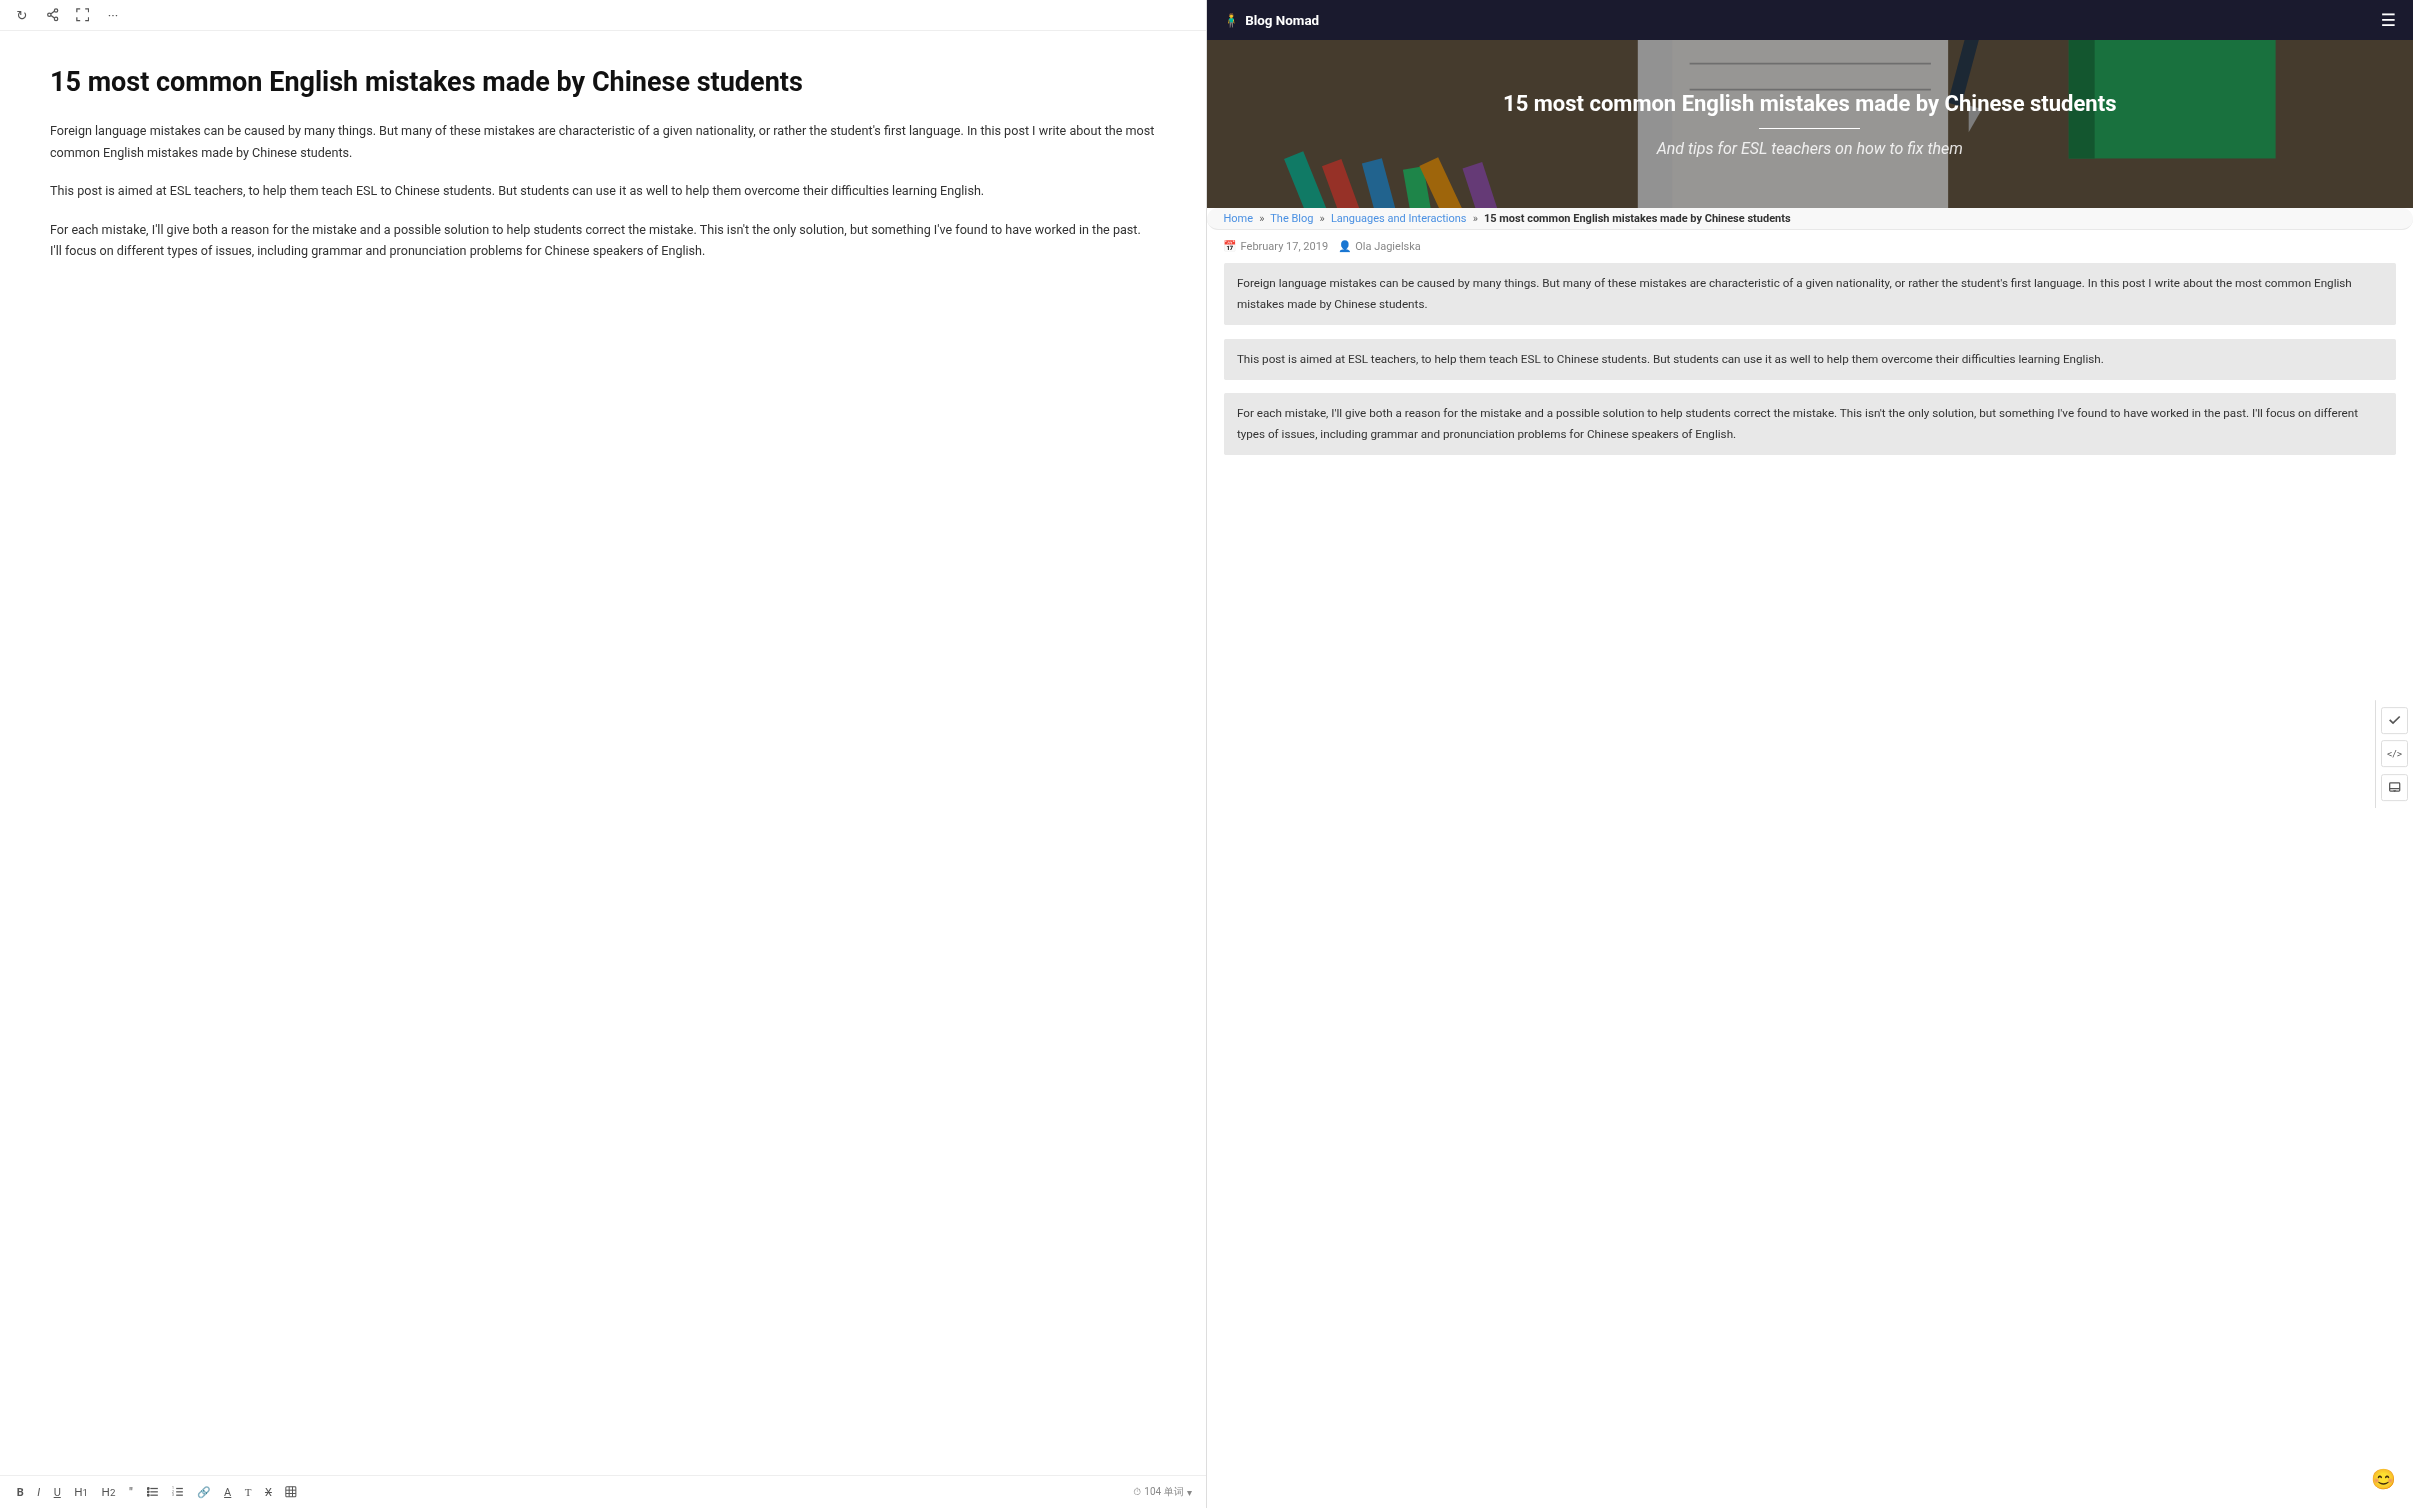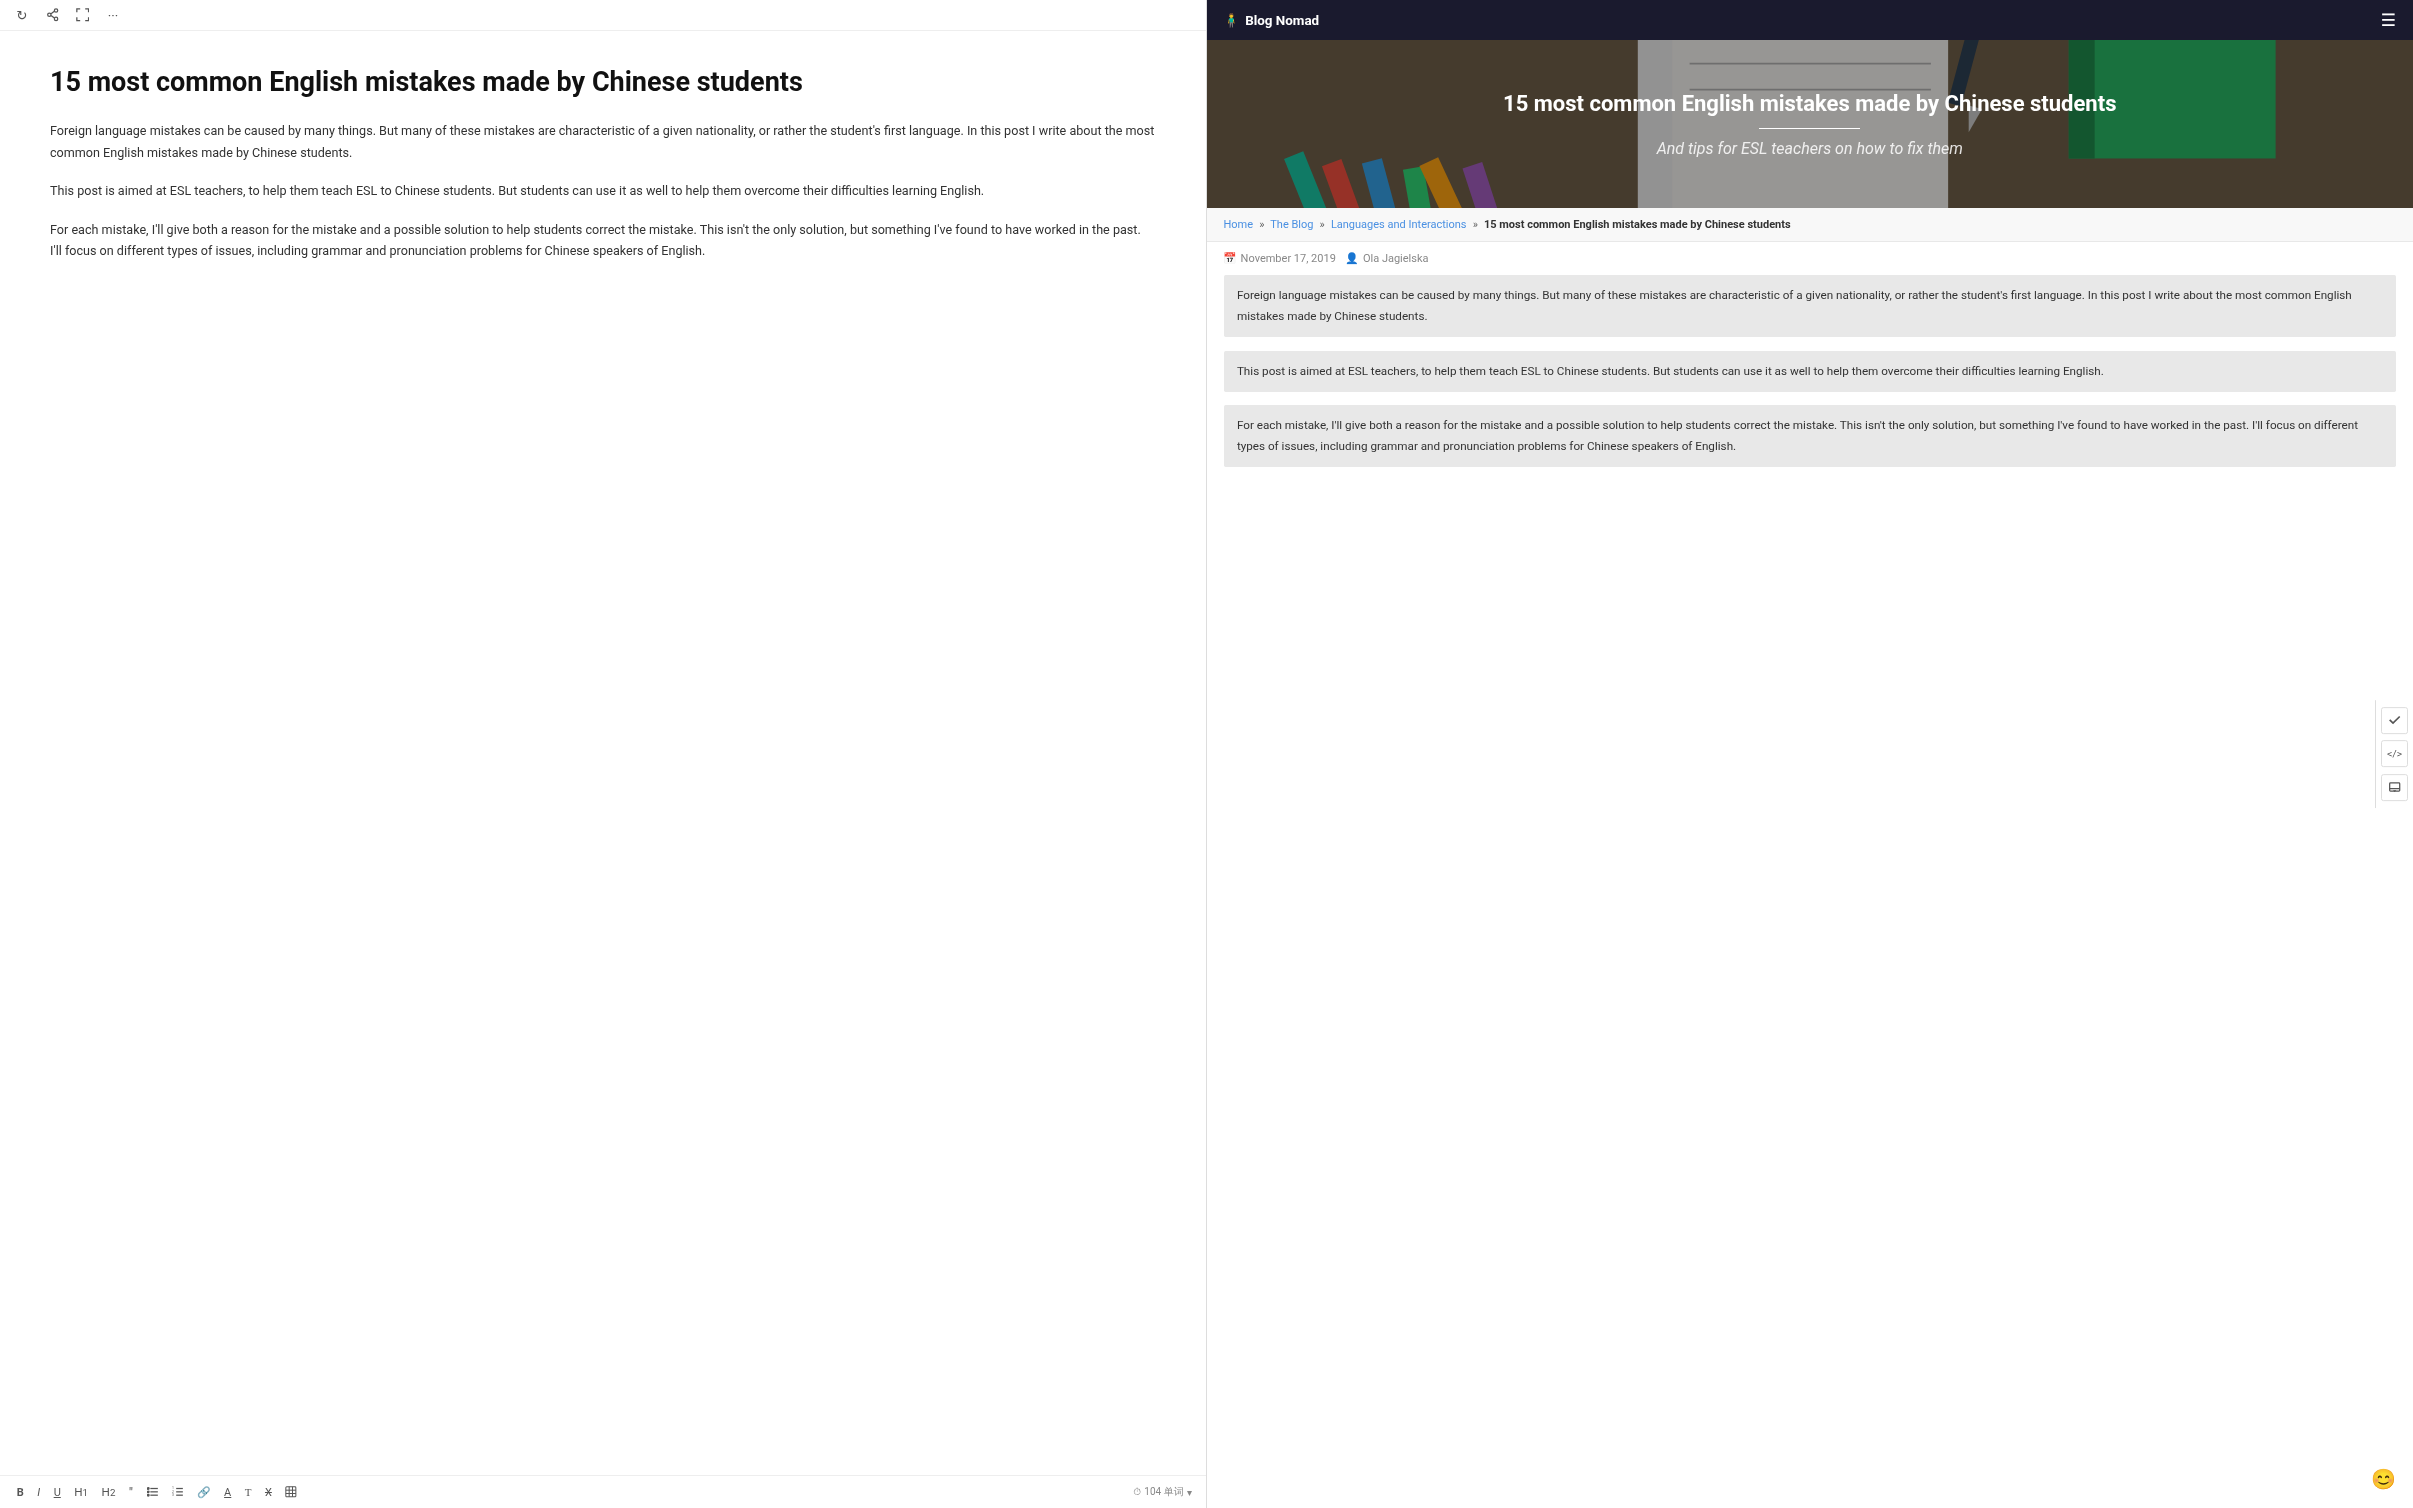--- a/index.html
+++ b/index.html
@@ -176,24 +176,25 @@
 
     .hero-subtitle {
       position: relative;
       z-index: 2;
       color: rgba(255,255,255,0.85);
       font-size: 16px;
       font-style: italic;
     }
 
     .breadcrumb-bar {
-      padding: 10px 17px;
+      padding: 4px 17px;
       background: #f8f8f8;
       border-bottom: 0.8px solid #e8e8e8;
       font-size: 11px;
+      border-radius: 16px;
     }
 
     .breadcrumb-bar a {
       color: #4a90e2;
       text-decoration: none;
     }
 
     .breadcrumb-bar .sep {
       color: #666;
       margin: 0 3.4px;
@@ -407,21 +408,21 @@
     <a href="#">The Blog</a>
     <span class="sep">»</span>
     <a href="#">Languages and Interactions</a>
     <span class="sep">»</span>
     <span class="breadcrumb-current">15 most common English mistakes made by Chinese students</span>
   </div>
 
   <div class="post-meta">
     <span>
       <span>📅</span>
-      <span>November 17, 2019</span>
+      <span>February 17, 2019</span>
     </span>
     <span>
       <span>👤</span>
       <span>Ola Jagielska</span>
     </span>
   </div>
 
   <div class="post-body">
     <p class="post-paragraph">Foreign language mistakes can be caused by many things. But many of these mistakes are characteristic of a given nationality, or rather the student's first language. In this post I write about the most common English mistakes made by Chinese students.</p>
     <p class="post-paragraph">This post is aimed at ESL teachers, to help them teach ESL to Chinese students. But students can use it as well to help them overcome their difficulties learning English.</p>

